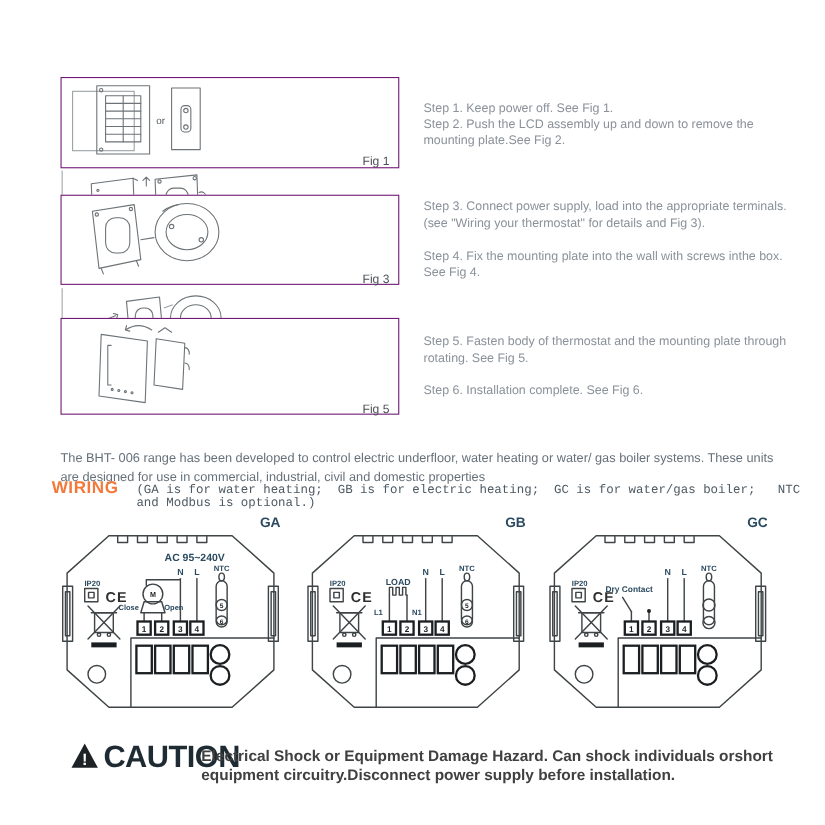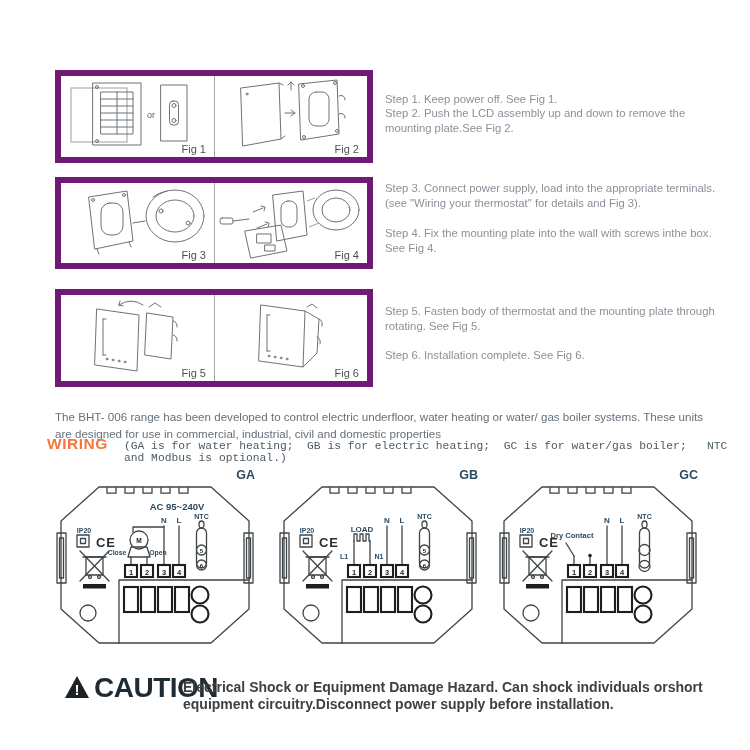--- a/index.html
+++ b/index.html
@@ -1,20 +1,20 @@
 <!DOCTYPE html>
 <html style="--accent: #F2793B; --diagram_label: #2B4A60; --caution: #1F2B32; --step_text: #8A9199;"><head>
 <meta charset="utf-8">
 <style>
   html,body { margin:0; padding:0; background:#fff; }
   .page { position:relative; width:750px; height:750px; background:#ffffff;
           font-family:"Liberation Sans",sans-serif; overflow:hidden; }
 
   
-  .figrow { position:absolute; left:55px; width:306px; border:6px solid #701a75; display:flex; background:#fff; }
+  .figrow { position:absolute; left:55px; width:306px; border:1px solid #701a75; display:flex; background:#fff;flex-direction:column; }
   .figcell { position:relative; flex:1; }
   .figcell + .figcell { border-left:1px solid #a3a7aa; }
   .figlabel { position:absolute; right:8px; bottom:2px; font-size:11px; color:#4a5055;text-align:center; }
   svg .ln { fill:none; stroke:#6d7377; stroke-width:1; stroke-linejoin:round; stroke-linecap:round; }
   svg .lt { fill:none; stroke:#9aa0a4; stroke-width:1; }
 
   
   .step { position:absolute; left:385px; width:334px; font-size:11.3px; line-height:1.33; color:var(--step_text); }
   .intro { position:absolute; left:55px; top:408px; width:668px; font-size:11.6px; line-height:1.5; color:#667079; }
 
@@ -132,34 +132,20 @@
         <circle cx="46" cy="64" r="0.9" class="ln"></circle>
           <circle cx="52" cy="65" r="0.9" class="ln"></circle>
         <circle cx="58" cy="66" r="0.9" class="ln"></circle>
           <circle cx="64" cy="67" r="0.9" class="ln"></circle>
         <polygon points="86,18 112,22 110,64 84,60" class="ln"></polygon>
         <path d="M112,26 a4,5 0 0 1 4,6 M112,40 a4,5 0 0 1 4,6" class="ln"></path>
         <path d="M88,12 l6,-4 l6,4" class="ln"></path>
       </svg>
       <span class="figlabel">Fig 5</span>
     </div>
-    <div class="figcell">
-      <svg viewBox="0 0 152 85" width="152" height="85">
-        <polygon points="46,10 90,16 88,72 44,66" class="ln"></polygon>
-        <path d="M52,20 v36 m0,-36 h3 m-3,36 h3" class="ln"></path>
-        <circle cx="54" cy="61" r="0.9" class="ln"></circle>
-          <circle cx="60" cy="62" r="0.9" class="ln"></circle>
-        <circle cx="66" cy="63" r="0.9" class="ln"></circle>
-          <circle cx="72" cy="64" r="0.9" class="ln"></circle>
-        <path d="M90,16 l14,8 l-2,34 l-14,14" class="ln"></path>
-        <path d="M104,24 a4,5 0 0 1 3,7 M102,42 a4,5 0 0 1 3,7" class="ln"></path>
-        <path d="M92,12 l5,-3 l5,4" class="ln"></path>
-      </svg>
-      <span class="figlabel">Fig 6</span>
-    </div>
   </div>
 
   <div class="step" style="top:92px">Step 1. Keep power off. See Fig 1.</div>
   <div class="step" style="top:106px">Step 2. Push the LCD assembly up and down to remove the mounting plate.See Fig 2.</div>
   <div class="step" style="top:181px">Step 3. Connect power supply, load into the appropriate terminals. (see "Wiring your thermostat" for details and Fig 3).</div>
   <div class="step" style="top:226px">Step 4. Fix the mounting plate into the wall with screws inthe box. See Fig 4.</div>
   <div class="step" style="top:304px">Step 5. Fasten body of thermostat and the mounting plate through rotating. See Fig 5.</div>
   <div class="step" style="top:348px">Step 6. Installation complete. See Fig 6.</div>
 
   <div class="intro">The BHT- 006 range has been developed to control electric underfloor, water heating or water/ gas boiler systems. These units are designed for use in commercial, industrial, civil and domestic properties</div>

